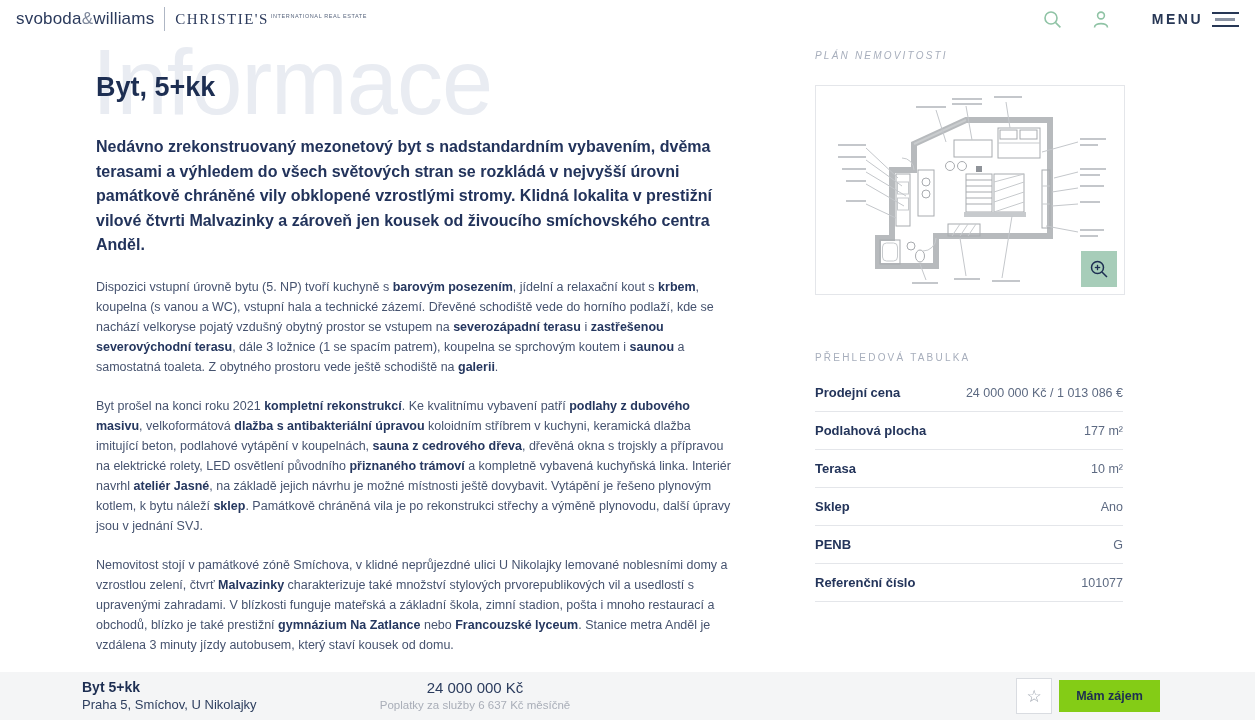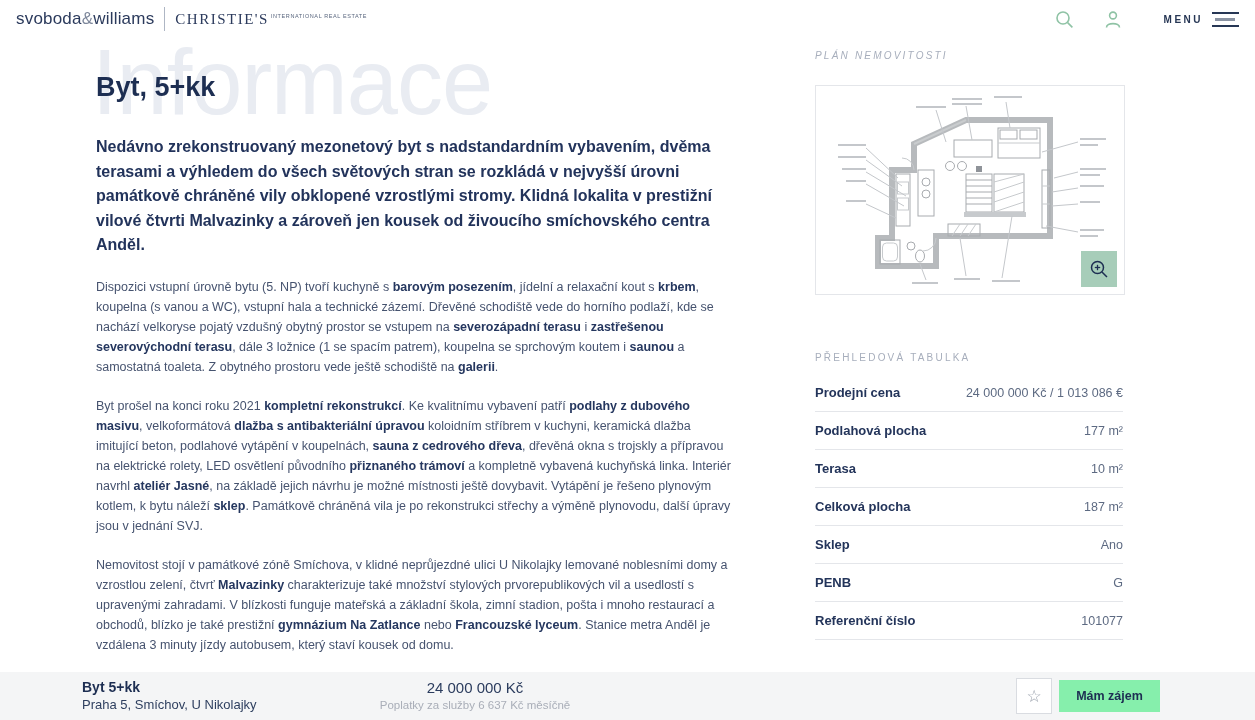--- a/index.html
+++ b/index.html
@@ -15,21 +15,21 @@
   .logo { display:flex; align-items:center; gap:10px; cursor:pointer; }
   .logo-primary { font-size:17px; color:#2b3a5c; letter-spacing:0.2px; }
   .logo-primary .amp { color:#7d879b; }
   .logo-divider { width:1px; height:24px; background:#aeb6c4; }
   .logo-christies { display:flex; align-items:flex-start; line-height:1; }
   .logo-secondary { font-family:"Liberation Serif", serif; font-size:15px; letter-spacing:1.5px; color:#2b3a5c; }
   .logo-tagline { font-size:5.5px; letter-spacing:0.6px; color:#5a677f; margin-top:2px; margin-left:2px; }
   .header-right { display:flex; align-items:center; gap:28px; }
   .icon-btn { background:none; border:none; cursor:pointer; display:flex; align-items:center; }
   .menu-btn { display:flex; align-items:center; gap:9px; background:none; border:none; cursor:pointer; }
-  .menu-label { font-size:10px; font-weight:700; letter-spacing:2.5px; color:#273755;padding-left:13px; }
+  .menu-label { font-size:14px; font-weight:700; letter-spacing:2.5px; color:#273755;padding-left:13px; }
   .hamburger { display:flex; flex-direction:column; gap:4px; align-items:flex-end; }
   .hamburger .l1,.hamburger .l3 { width:27px; height:2px; background:#273755; }
   .hamburger .l2 { width:20px; height:3px; background:#8a93a3; margin-right:4px; }
 
   
   .left-col { position:absolute; left:96px; top:0; width:640px; z-index:1; }
   .watermark { position:absolute; top:36px; left:-4px; font-size:92px; line-height:1;
     color:#e9ecf2; font-weight:400; letter-spacing:-1px; z-index:0; pointer-events:none; white-space:nowrap; }
   .page-title { position:relative; z-index:1; margin-top:72px; font-size:27px; font-weight:700; color:#1d2e52; }
   .lead { position:relative; z-index:1; margin-top:32px; font-size:16px; line-height:24.5px;
@@ -59,21 +59,21 @@
     background:#f4f5f6; z-index:30; }
   .bar-left { position:absolute; left:82px; top:7px; }
   .bar-title { font-size:14px; font-weight:700; color:#1d2e52; }
   .bar-location { font-size:13px; color:#2e3f5f; margin-top:2px; }
   .bar-center { position:absolute; left:280px; width:390px; top:7px; text-align:center; }
   .bar-price { font-size:15px; color:#2b3c5e; }
   .bar-fees { font-size:11.5px; color:#a9aeb8; margin-top:3px; }
   .bar-actions { position:absolute; right:95px; top:6px; display:flex; gap:7px; align-items:center; }
   .fav-btn { width:36px; height:36px; background:#fff; border:1px solid #d9dce1; cursor:pointer;
     display:flex; align-items:center; justify-content:center; font-size:17px; color:#9aa1ac; }
-  .cta-btn { width:101px; height:32px; background:#86efac; border:none; cursor:pointer;
+  .cta-btn { width:101px; height:32px; background:#84cc16; border:none; cursor:pointer;
     font-family:"Liberation Sans", sans-serif; font-size:12.5px; font-weight:700; color:#1d2e52; }
 
   svg { display:block; }
 </style>
 </head>
 <body>
 
 <div class="header">
   <div class="logo">
     <span class="logo-primary"><span>svoboda</span><span class="amp">&amp;</span><span>williams</span></span>
@@ -247,24 +247,20 @@
       <div class="table-row">
         <span class="row-label">Podlahová plocha</span>
         <span class="row-value">177 m²</span>
       </div>
 
       <div class="table-row">
         <span class="row-label">Terasa</span>
         <span class="row-value">10 m²</span>
       </div>
 
-      <div class="table-row">
-        <span class="row-label">Celková plocha</span>
-        <span class="row-value">187 m²</span>
-      </div>
 
       <div class="table-row">
         <span class="row-label">Sklep</span>
         <span class="row-value">Ano</span>
       </div>
 
       <div class="table-row">
         <span class="row-label">PENB</span>
         <span class="row-value">G</span>
       </div>

